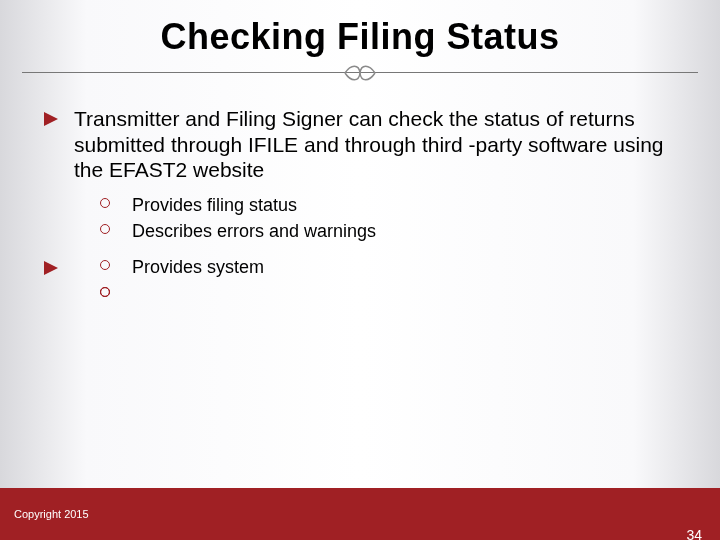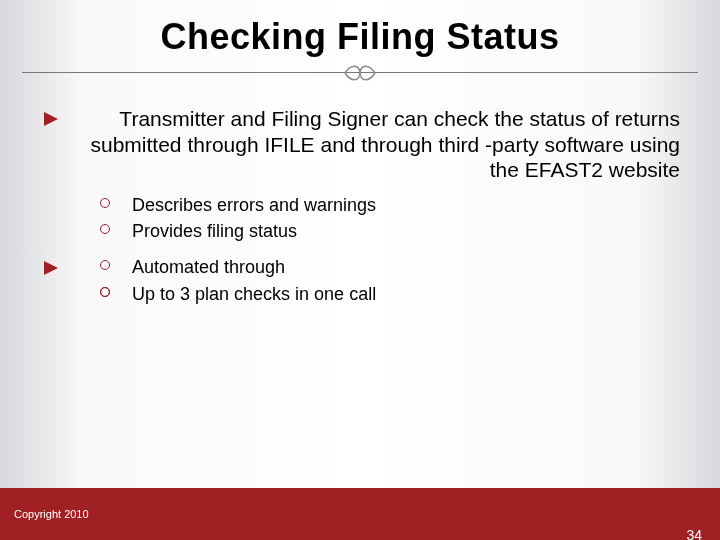--- a/index.html
+++ b/index.html
@@ -48,21 +48,20 @@
     position: absolute;
     left: -32px;
     top: 4px;
     width: 18px; height: 18px;
   }
   .top-item .arrow svg polygon { fill: #a02024; }
   .top-text {
     font-size: 21px;
     line-height: 1.22;
     color: #000;
-    text-align: right;
   }
   .sub-list {
     margin-top: 10px;
     margin-left: 26px;
   }
   .sub-item {
     position: relative;
     font-size: 18px;
     line-height: 1.35;
     color: #000;
@@ -110,39 +109,39 @@
   <div class="content">
 
     <div class="top-item">
       <span class="arrow">
         <svg width="18" height="18" viewBox="0 0 18 18">
             <polygon points="2,2 16,9 2,16"></polygon>
           </svg>
       </span>
       <div class="top-text">Transmitter and Filing Signer can check the status of returns submitted through IFILE and through third -party software using the EFAST2 website</div>
       <div class="sub-list">
+        <div class="sub-item"><span class="circ"></span><span>Provides filing status</span></div>
         <div class="sub-item"><span class="circ"></span><span>Describes errors and warnings</span></div>
-        <div class="sub-item"><span class="circ"></span><span>Provides filing status</span></div>
       </div>
     </div>
 
     <div class="top-item">
       <span class="arrow">
         <svg width="18" height="18" viewBox="0 0 18 18">
             <polygon points="2,2 16,9 2,16"></polygon>
           </svg>
       </span>
       <div class="sub-list">
-        <div class="sub-item"><span class="circ"></span><span>Automated through</span></div>
+        <div class="sub-item"><span class="circ"></span><span>Provides system</span></div>
         <div class="sub-item"><span class="circ"></span></div>
         <div class="sub-item"><span class="circ"></span></div>
-        <div class="sub-item"><span class="circ"></span><span>Up to 3 plan checks in one call</span></div>
+        <div class="sub-item"><span class="circ"></span></div>
       </div>
     </div>
 
   </div>
 
   <div class="footer-bar">
-    <span>Copyright 2010</span>
+    <span>Copyright 2015</span>
     <span class="page-num">34</span>
   </div>
 
 </div>
 
 </body></html>

